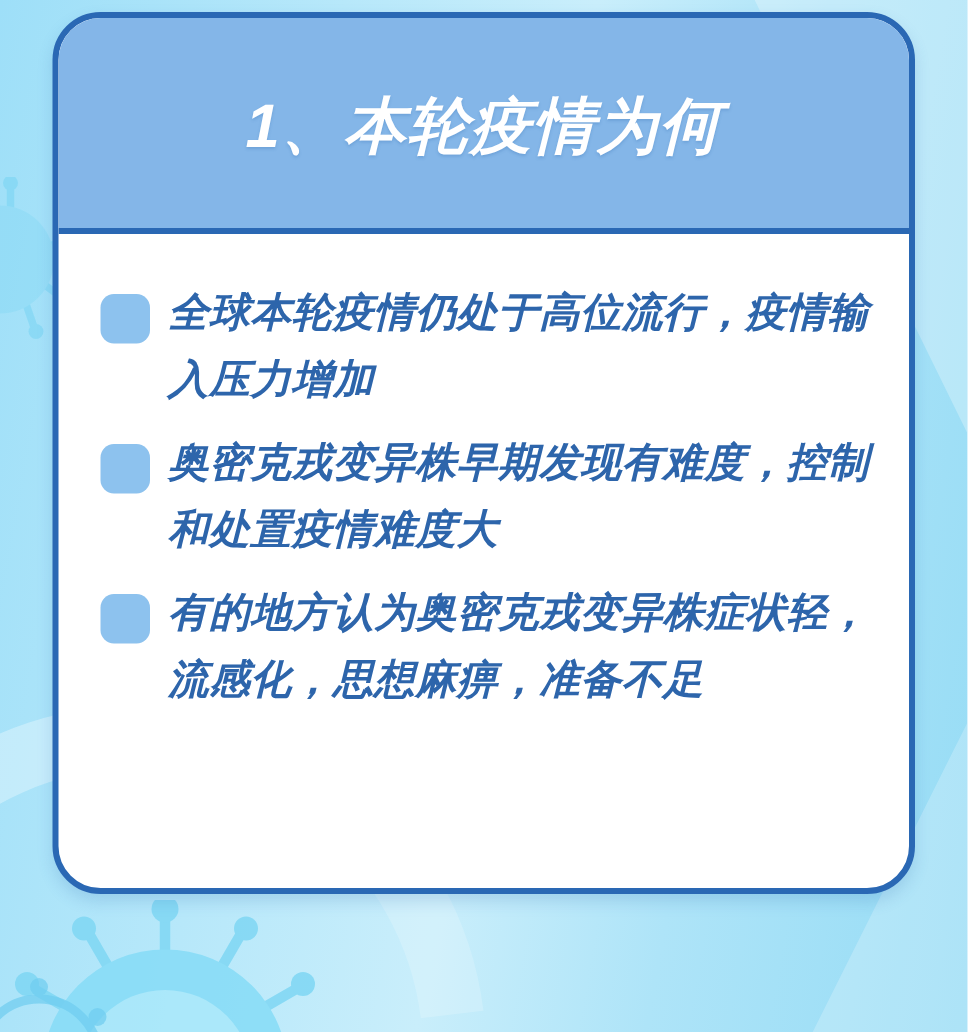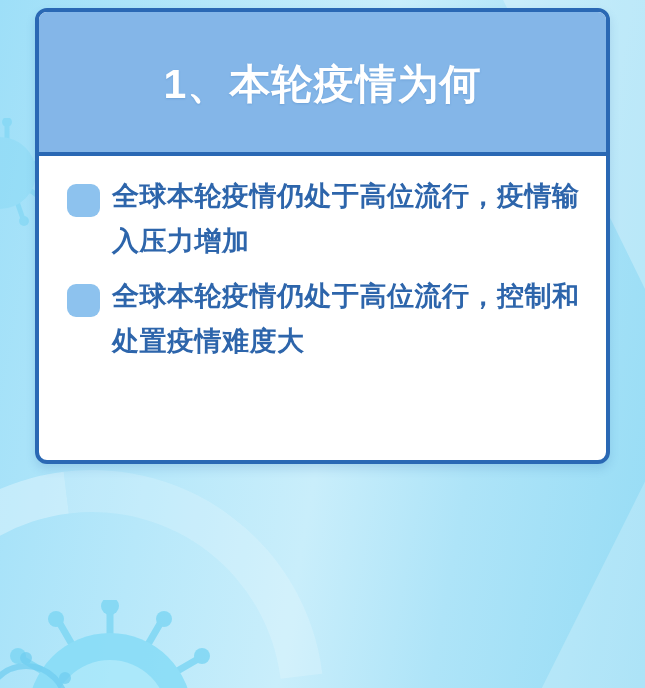--- a/index.html
+++ b/index.html
@@ -34,46 +34,47 @@
     border:42px solid transparent;
     border-left-color:rgba(255,255,255,.32);
     border-top-color:rgba(255,255,255,.18);
     transform:rotate(38deg);
     pointer-events:none;
   }
   .virus{position:absolute;pointer-events:none;}
   
   .card{
     position:absolute;left:35px;top:8px;
-    width:575px;height:456px;
+    width:575px;height:588px;
     box-sizing:border-box;
     border:4px solid var(--card-border,#2a68b4);
-    border-radius:12px;
+    border-radius:32px;
     background:var(--body-bg,#ffffff);
     overflow:hidden;
     box-shadow:0 5px 10px rgba(42,104,180,.18);
+    font-style:italic;
   }
   .card-header{
     height:136px;
     background:var(--header-bg,#84b6e8);
     border-bottom:4px solid var(--card-border,#2a68b4);
     display:flex;flex-direction:column;
     align-items:center;justify-content:center;
     padding-top:4px;
   }
   .title-line{
     color:var(--title-text,#ffffff);
     font-size:41px;line-height:55px;
     font-weight:700;text-align:center;
     letter-spacing:1px;
     text-shadow:0 1px 2px rgba(46,107,176,.25);
     white-space:nowrap;
   }
   .card-body{
-    padding:18px 10px 0 28px;
+    padding:30px 10px 0 28px;
   }
   .list-item{
     display:flex;align-items:flex-start;
     margin-bottom:10px;
   }
   .bullet{
     flex:0 0 33px;width:33px;height:33px;
     margin-top:10px;margin-right:12px;
     border-radius:9px;
     background:var(--bullet,#8dc2ee);
@@ -150,18 +151,22 @@
       <div class="title-line">1、本轮疫情为何</div>
     </div>
 
     <div class="card-body">
       <div class="list-item">
         <span class="bullet"></span>
         <span class="item-text">全球本轮疫情仍处于高位流行，疫情输入压力增加</span>
       </div>
       <div class="list-item">
         <span class="bullet"></span>
-        <span class="item-text">全球本轮疫情仍处于高位流行，控制和处置疫情难度大</span>
+        <span class="item-text">奥密克戎变异株早期发现有难度，控制和处置疫情难度大</span>
+      </div>
+      <div class="list-item">
+        <span class="bullet"></span>
+        <span class="item-text">有的地方认为奥密克戎变异株症状轻，流感化，思想麻痹，准备不足</span>
       </div>
     </div>
   </div>
 
 </div>
 
 </body></html>

